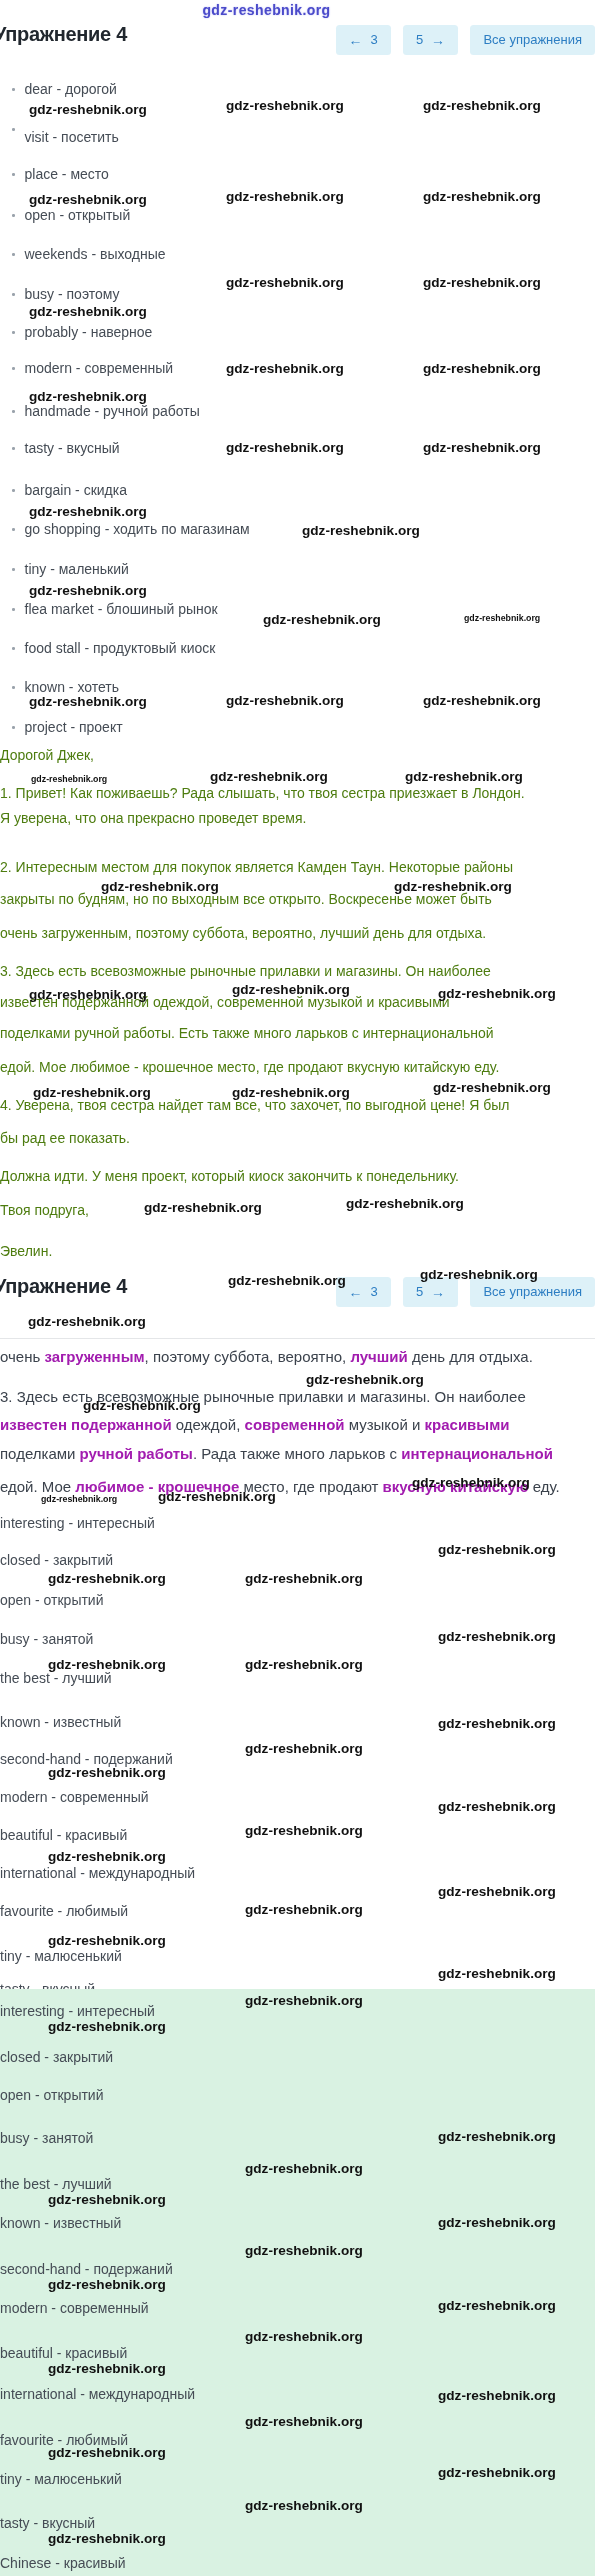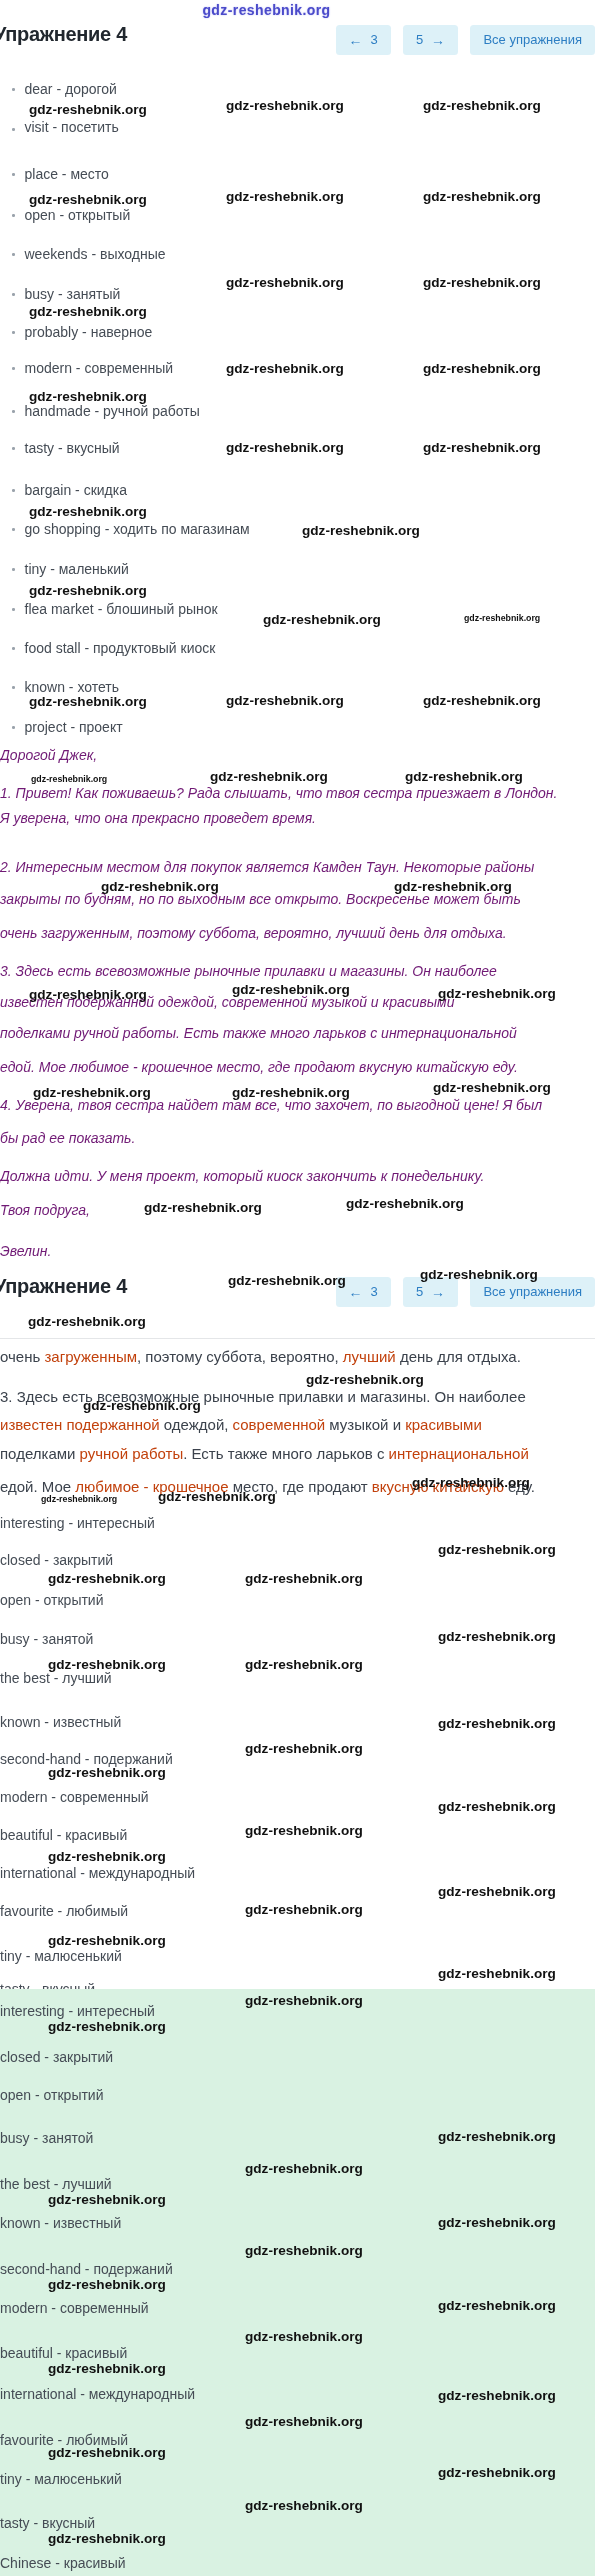--- a/index.html
+++ b/index.html
@@ -21,23 +21,23 @@
     height:30px;padding:0 13px;background:#ddf1f8;border:none;border-radius:3.5px;
     color:#2d7ec3;font-size:13px;font-family:"Liberation Sans",sans-serif;cursor:pointer;
     white-space:nowrap;
   }
   .navbtn .arr{font-size:14px;line-height:1;}
   
   .ln{position:absolute;white-space:nowrap;z-index:2;}
   .v1{left:24.5px;font-size:14px;color:#454c55;}
   .bullet{position:absolute;left:12.3px;width:2.6px;height:2.6px;border-radius:50%;
     background:#9aa2ab;z-index:2;}
-  .letter{left:0;font-size:14px;color:#701a75;font-style:italic;}
+  .letter{left:0;font-size:14px;color:#4d7c0f;}
   .cardln{left:0;font-size:15px;color:#3b424c;}
-  .cardln b{font-weight:400;color:#c2410c;}
+  .cardln b{font-weight:700;color:#a21caf;}
   .v2{left:0;font-size:14px;color:#454c55;z-index:0;}
   .vg{left:0;font-size:14px;color:#454c55;z-index:2;}
   
   .wm{position:absolute;white-space:nowrap;z-index:3;}
   .wm-black{font-weight:700;font-size:13.6px;color:#111;}
   .wm-small{font-weight:600;font-size:8.8px;color:#111;}
   .wm-blue{
     left:179px;top:1.8px;width:175px;text-align:center;
     font-size:14px;font-weight:700;color:#4b4bca;letter-spacing:0.4px;
     text-shadow:0 0 1.8px #b9b9f2;z-index:3;
@@ -81,29 +81,29 @@
       <button class="navbtn">Все упражнения</button>
     </nav>
   </header>
 
   <div class="divider"></div>
   <div class="green-bg"></div>
 
   <div id="abs-root">
       <div class="ln v1" style="top: 81px;">dear - дорогой</div>
       <div class="bullet" style="top: 88px;"></div>
-      <div class="ln v1" style="top: 119px;">visit - посетить</div>
+      <div class="ln v1" style="top: 129px;">visit - посетить</div>
       <div class="bullet" style="top: 128px;"></div>
       <div class="ln v1" style="top: 166px;">place - место</div>
       <div class="bullet" style="top: 173px;"></div>
       <div class="ln v1" style="top: 207px;">open - открытый</div>
       <div class="bullet" style="top: 214px;"></div>
       <div class="ln v1" style="top: 246px;">weekends - выходные</div>
       <div class="bullet" style="top: 253px;"></div>
-      <div class="ln v1" style="top: 286px;">busy - занятый</div>
+      <div class="ln v1" style="top: 286px;">busy - поэтому</div>
       <div class="bullet" style="top: 293px;"></div>
       <div class="ln v1" style="top: 324px;">probably - наверное</div>
       <div class="bullet" style="top: 331px;"></div>
       <div class="ln v1" style="top: 360px;">modern - современный</div>
       <div class="bullet" style="top: 367px;"></div>
       <div class="ln v1" style="top: 403px;">handmade - ручной работы</div>
       <div class="bullet" style="top: 410px;"></div>
       <div class="ln v1" style="top: 440px;">tasty - вкусный</div>
       <div class="bullet" style="top: 447px;"></div>
       <div class="ln v1" style="top: 482px;">bargain - скидка</div>
@@ -131,21 +131,21 @@
       <div class="ln letter" style="top: 1025px;">поделками ручной работы. Есть также много ларьков с интернациональной</div>
       <div class="ln letter" style="top: 1059px;">едой. Мое любимое - крошечное место, где продают вкусную китайскую еду.</div>
       <div class="ln letter" style="top: 1097px;">4. Уверена, твоя сестра найдет там все, что захочет, по выгодной цене! Я был</div>
       <div class="ln letter" style="top: 1130px;">бы рад ее показать.</div>
       <div class="ln letter" style="top: 1168px;">Должна идти. У меня проект, который киоск закончить к понедельнику.</div>
       <div class="ln letter" style="top: 1202px;">Твоя подруга,</div>
       <div class="ln letter" style="top: 1243px;">Эвелин.</div>
       <div class="ln cardln" style="top: 1348px;"><span>очень </span><b>загруженным</b><span>, поэтому суббота, вероятно, </span><b>лучший</b><span> день для отдыха.</span></div>
       <div class="ln cardln" style="top: 1388px;"><span>3. Здесь есть всевозможные рыночные прилавки и магазины. Он наиболее</span></div>
       <div class="ln cardln" style="top: 1416px;"><b>известен подержанной</b><span> одеждой, </span><b>современной</b><span> музыкой и </span><b>красивыми</b></div>
-      <div class="ln cardln" style="top: 1445px;"><span>поделками </span><b>ручной работы</b><span>. Есть также много ларьков с </span><b>интернациональной</b></div>
+      <div class="ln cardln" style="top: 1445px;"><span>поделками </span><b>ручной работы</b><span>. Рада также много ларьков с </span><b>интернациональной</b></div>
       <div class="ln cardln" style="top: 1478px;"><span>едой. Мое </span><b>любимое - крошечное</b><span> место, где продают </span><b>вкусную китайскую</b><span> еду.</span></div>
       <div class="ln v2" style="top: 1515px;">interesting - интересный</div>
       <div class="ln v2" style="top: 1552px;">closed - закрытий</div>
       <div class="ln v2" style="top: 1592px;">open - открытий</div>
       <div class="ln v2" style="top: 1631px;">busy - занятой</div>
       <div class="ln v2" style="top: 1670px;">the best - лучший</div>
       <div class="ln v2" style="top: 1714px;">known - известный</div>
       <div class="ln v2" style="top: 1751px;">second-hand - подержаний</div>
       <div class="ln v2" style="top: 1789px;">modern - современный</div>
       <div class="ln v2" style="top: 1827px;">beautiful - красивый</div>

